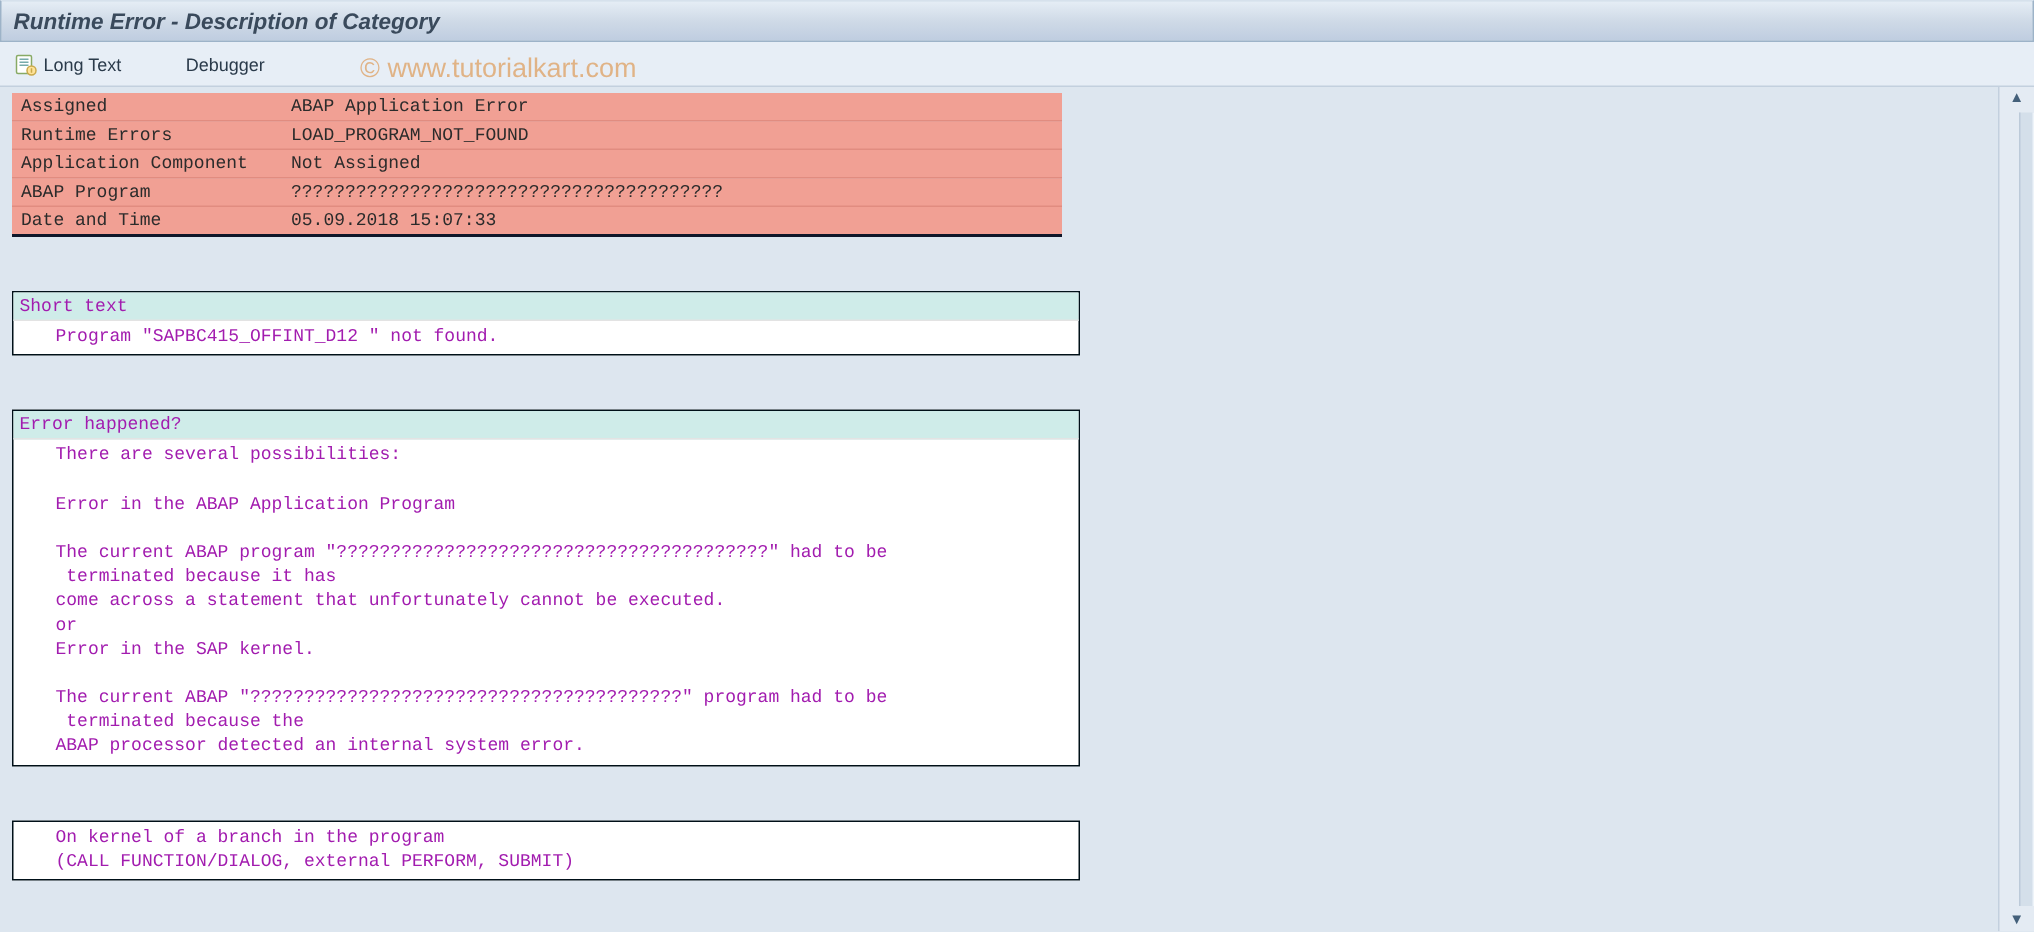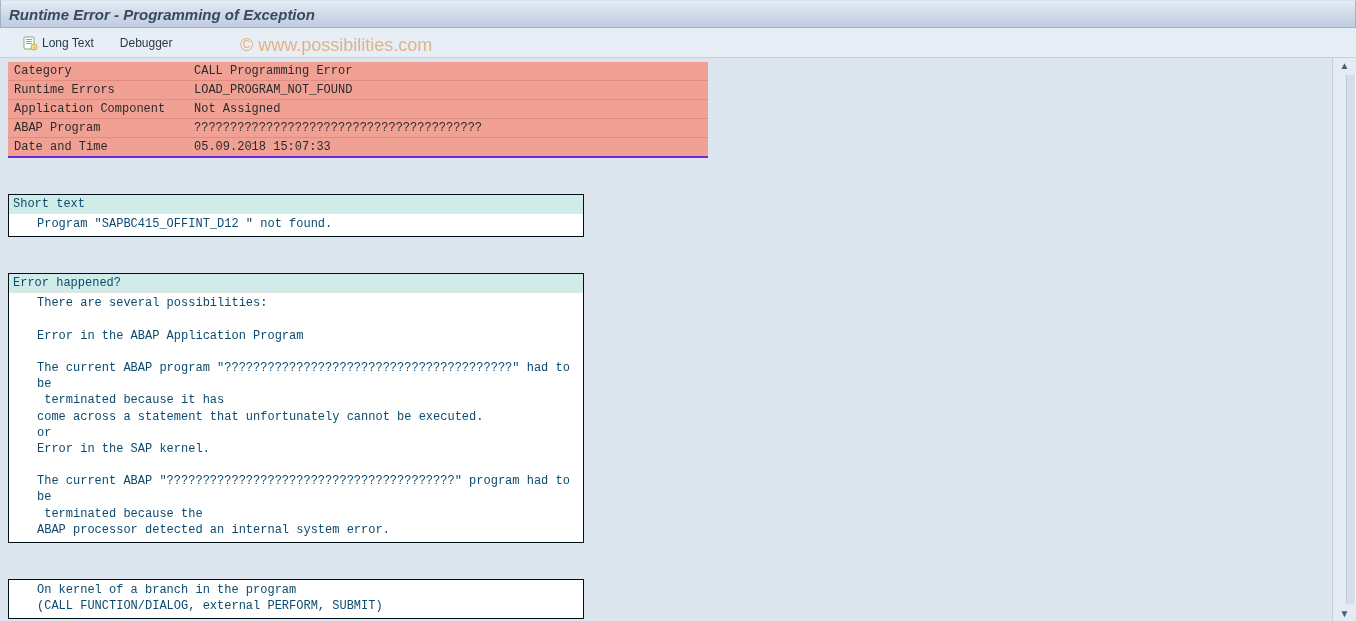--- a/index.html
+++ b/index.html
@@ -31,22 +31,22 @@
     font-weight: bold;
     font-size: 15px;
     color: #3a4a5c;
   }
   .toolbar {
     height: 30px;
     background: #e7eef6;
     border-bottom: 1px solid #c3d0de;
     display: flex;
     align-items: center;
-    padding: 0 15px;
-    gap: 12px;
+    padding: 0 2px;
+    gap: 29px;
   }
   .toolbar-btn {
     display: inline-flex;
     align-items: center;
     gap: 4px;
     padding: 2px 6px;
     font-size: 12px;
     color: #2a3a4a;
     cursor: pointer;
     border: 1px solid transparent;
@@ -104,51 +104,51 @@
     font-family: "Courier New", Courier, monospace;
     font-size: 12px;
   }
   .info-table tr { }
   .info-table td {
     padding: 2px 6px;
     background: #f1a094;
     color: #2b2b2b;
     border-bottom: 1px solid #e18c80;
   }
-  .info-table tr:last-child td { border-bottom: 2px solid #6d28d9; }
+  .info-table tr:last-child td { border-bottom: 2px solid #0f172a; }
   .info-table td.label { width: 180px; }
 
   .section {
-    width: 576px;
+    width: 712px;
     margin-top: 36px;
     border: 1.5px solid #001018;
     background: #ffffff;
     font-family: "Courier New", Courier, monospace;
     font-size: 12px;
-    color: #0c4a6e;
+    color: #a21caf;
   }
   .section-header {
     background: #cfece9;
     padding: 2px 4px;
     border-bottom: 1px solid #e3e3e3;
   }
   .section-body {
     padding: 2px 0 4px 28px;
     white-space: pre-wrap;
     line-height: 1.35;
   }
   .section.first { margin-top: 36px; }
 </style>
 </head>
 <body>
 
 <div class="window">
 
   <div class="titlebar">
-    <span class="titlebar-text">Runtime Error - Programming of Exception</span>
+    <span class="titlebar-text">Runtime Error - Description of Category</span>
   </div>
 
   <div class="toolbar">
     <div class="toolbar-btn">
       <span class="longtext-icon">
         <svg viewBox="0 0 16 16">
             <rect x="2" y="2" width="10" height="12" rx="1" fill="#fff" stroke="#8a6" stroke-width="1"></rect>
             <rect x="4" y="4" width="6" height="1" fill="#7aa"></rect>
             <rect x="4" y="6" width="6" height="1" fill="#7aa"></rect>
             <rect x="4" y="8" width="6" height="1" fill="#7aa"></rect>
@@ -156,29 +156,29 @@
             <rect x="11.5" y="10.5" width="1" height="3" fill="#c9a94a"></rect>
           </svg>
       </span>
       <span>Long Text</span>
     </div>
     <div class="toolbar-btn">
       <span>Debugger</span>
     </div>
   </div>
 
-  <div class="watermark">© www.possibilities.com</div>
+  <div class="watermark">© www.tutorialkart.com</div>
 
   <div class="content-area">
 
     <table class="info-table">
       <tbody id="header-rows">
           <tr>
-            <td class="label">Category</td>
-            <td>CALL Programming Error</td>
+            <td class="label">Assigned</td>
+            <td>ABAP Application Error</td>
           </tr>
           <tr>
             <td class="label">Runtime Errors</td>
             <td>LOAD_PROGRAM_NOT_FOUND</td>
           </tr>
           <tr>
             <td class="label">Application Component</td>
             <td>Not Assigned</td>
           </tr>
           <tr>

